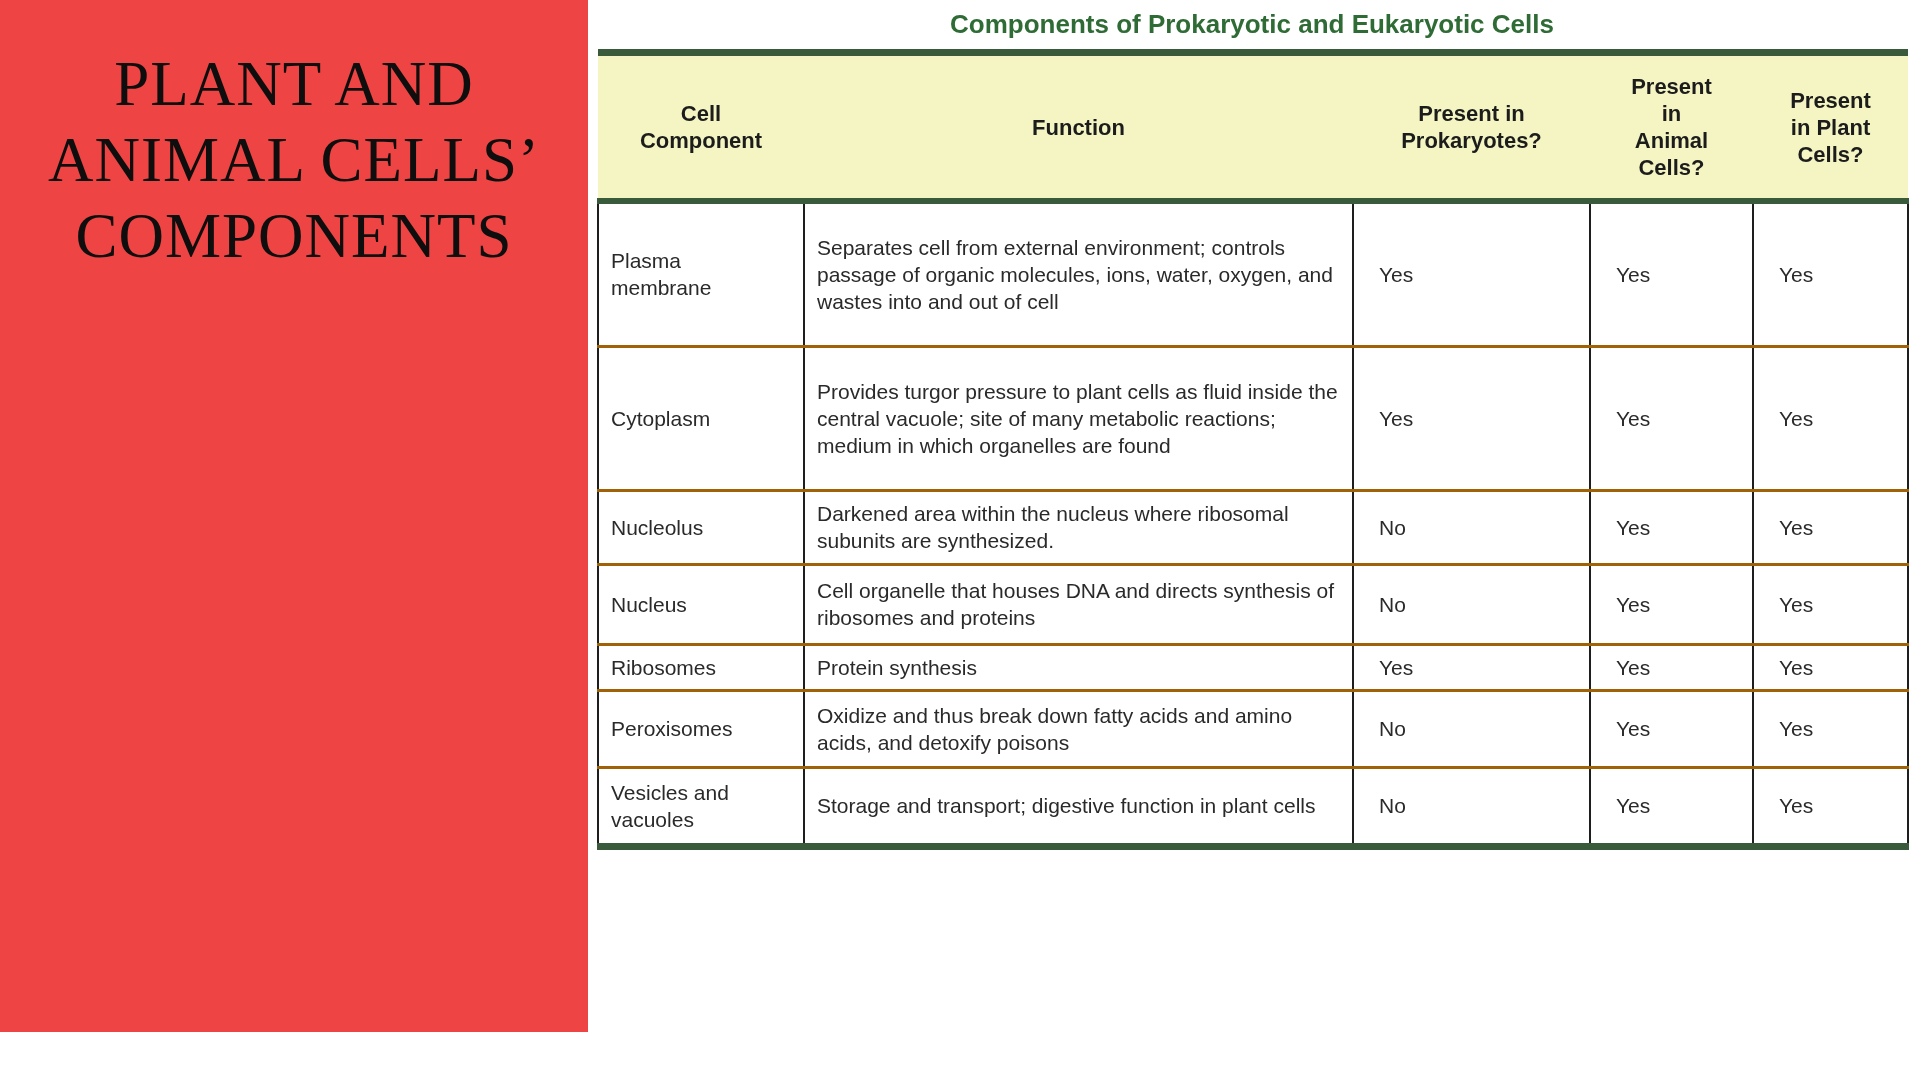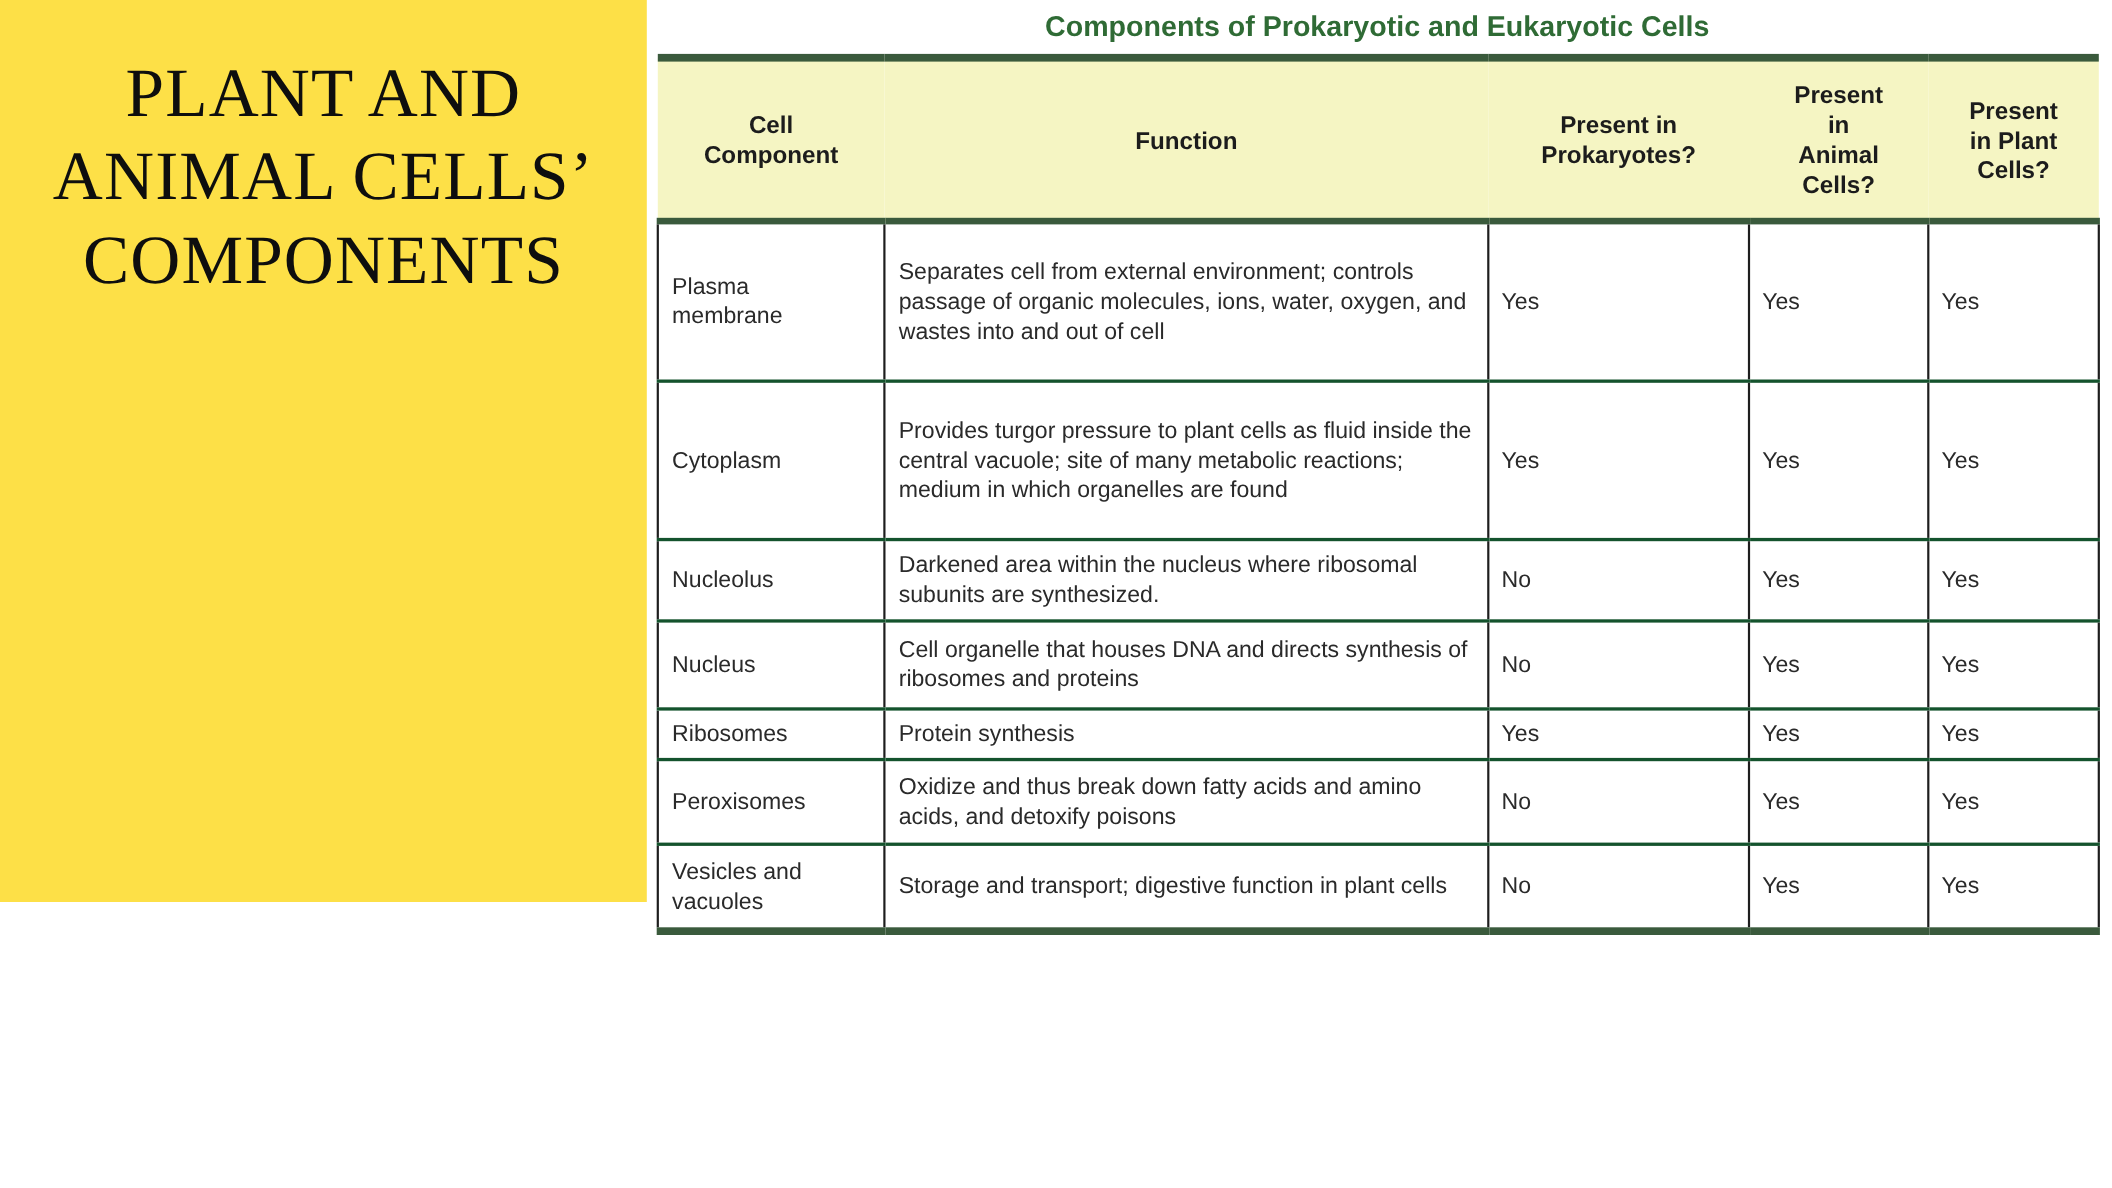--- a/index.html
+++ b/index.html
@@ -6,22 +6,22 @@
   body{
     width:1920px;height:1080px;
     background:#ffffff;
     font-family:"Liberation Sans",sans-serif;
     position:relative;
     overflow:hidden;
   }
   
   .left-panel{
     position:absolute;left:0;top:0;
-    width:588px;height:820px;
-    background:#fde047;
+    width:588px;height:1032px;
+    background:#ef4444;
   }
   .left-title{
     margin-top:46px;
     text-align:center;
     font-family:"Liberation Serif",serif;
     font-weight:400;
     font-size:63px;
     line-height:76px;
     letter-spacing:1px;
     color:#0e0e0e;
@@ -62,28 +62,28 @@
   }
   tbody td{
     border-left:2px solid #1e1e1e;
     border-right:2px solid #1e1e1e;
     vertical-align:middle;
     padding:6px 12px;
     line-height:27px;
     background:#ffffff;
   }
   tbody tr:not(:first-child) td{
-    border-top:3px solid #14532d;
+    border-top:3px solid #a16207;
   }
   tbody tr:last-child td{
     border-bottom:7px solid #3A5A3C;
   }
   td.comp{padding-right:18px;}
   td.func{padding-right:10px;}
-  td.val{padding-left:11px;}
+  td.val{padding-left:25px;}
 </style>
 </head>
 <body>
 
 <div class="left-panel">
   <h1 class="left-title">
     <span>PLANT AND</span>
     <span>ANIMAL CELLS’</span>
     <span>COMPONENTS</span>
   </h1>

